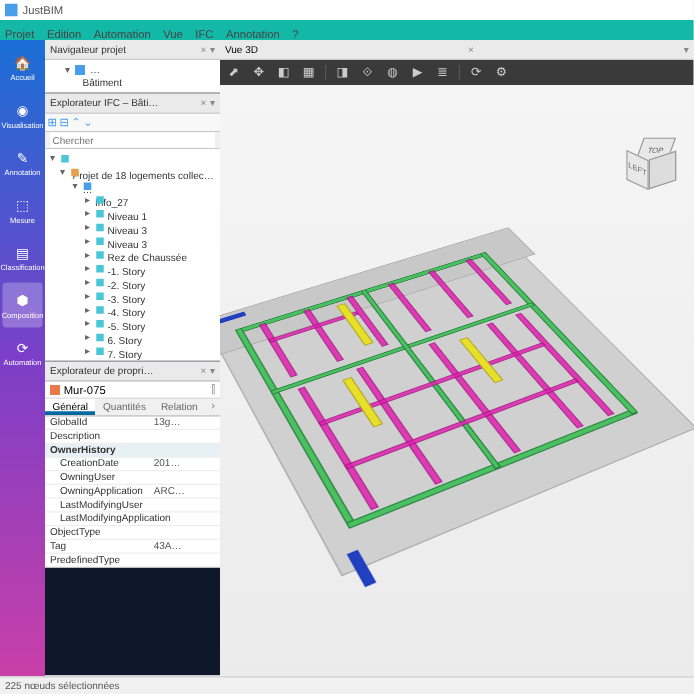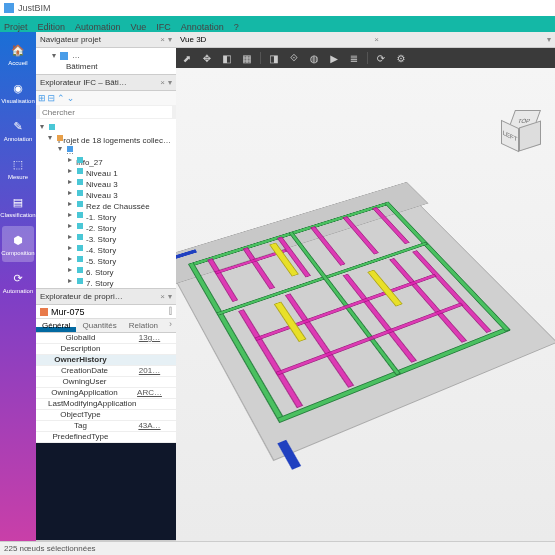--- a/index.html
+++ b/index.html
@@ -34,27 +34,27 @@
 .tree-icon.orange { background: #e8a04a; }
 .tree-icon.blue { background: #4a9de8; }
 .tree-label { flex: 1; white-space: nowrap; overflow: hidden; text-overflow: ellipsis; margin-top: 28px; }
 .indent1 { padding-left: 10px; }
 .indent2 { padding-left: 20px; }
 .indent3 { padding-left: 30px; }
 .props-header { height: 14px; background: #fff; display: flex; align-items: center; padding: 0 4px; border-bottom: 1px solid #ddd; }
 .props-header .wicon { width: 8px; height: 8px; background: #e87a4a; margin-right: 3px; }
 .tabs { height: 14px; display: flex; background: #f0f0f0; border-bottom: 1px solid #ccc; }
 .tab { padding: 0 6px; font-size: 8px; line-height: 14px; cursor: pointer; color: #666; }
-.tab.active { background: #fff; color: #000; border-bottom: 5px solid #0369a1; }
-.prop-table { font-size: 8px; text-align: center; }
+.tab.active { background: #fff; color: #000; border-bottom: 3px solid #0369a1; }
+.prop-table { font-size: 8px; }
 .prop-row { display: flex; height: 11px; border-bottom: 1px solid #eee; }
 .prop-row.group { background: #e6f0f5; font-weight: bold; }
 .prop-key { width: 85px; padding-left: 4px; }
 .prop-row.sub .prop-key { padding-left: 12px; }
-.prop-val { flex: 1; padding-left: 2px; color: #555; overflow: hidden; text-decoration: underline; }
+.prop-val { flex: 1; padding-left: 2px; color: #555; overflow: hidden; }
 .viewport { flex: 1; position: relative; background: #f0f0f0; }
 .view-header { height: 16px; background: #eaeaea; display: flex; align-items: center; padding: 0 4px; font-size: 8px; border-bottom: 1px solid #ccc; }
 .view-header .ctrl { margin-left: auto; cursor: pointer; color: #888; }
 .view-toolbar { height: 20px; background: #3a3a3a; display: flex; align-items: center; padding: 0 4px; gap: 6px; }
 .vtool { width: 14px; height: 14px; display: flex; align-items: center; justify-content: center; color: #ccc; cursor: pointer; font-size: 10px; }
 .vtool.sep { width: 1px; background: #555; height: 12px; }
 .canvas3d { position: absolute; top: 36px; left: 0; right: 0; bottom: 0; background: linear-gradient(180deg, #f5f5f5, #ebebeb); overflow: hidden; }
 .model { position: absolute; top: 20px; left: 10px; width: 360px; height: 420px; transform: perspective(800px) rotateX(48deg) rotateZ(-28deg); transform-origin: center center; }
 .floor { position: absolute; background: #d0d0d0; border: 1px solid #aaa; }
 .wall { position: absolute; background: #4ac060; border: 1px solid #2a8040; }
@@ -261,20 +261,24 @@
               <div class="prop-key">CreationDate</div>
               <div class="prop-val">201…</div>
             </div>
           <div class="prop-row sub">
               <div class="prop-key">OwningUser</div>
               <div class="prop-val"></div>
             </div>
           <div class="prop-row sub">
               <div class="prop-key">OwningApplication</div>
               <div class="prop-val">ARC…</div>
+            </div>
+          <div class="prop-row sub">
+              <div class="prop-key">LastModifyingUser</div>
+              <div class="prop-val"></div>
             </div>
           <div class="prop-row sub">
               <div class="prop-key">LastModifyingApplication</div>
               <div class="prop-val"></div>
             </div>
           <div class="prop-row">
               <div class="prop-key">ObjectType</div>
               <div class="prop-val"></div>
             </div>
           <div class="prop-row">

